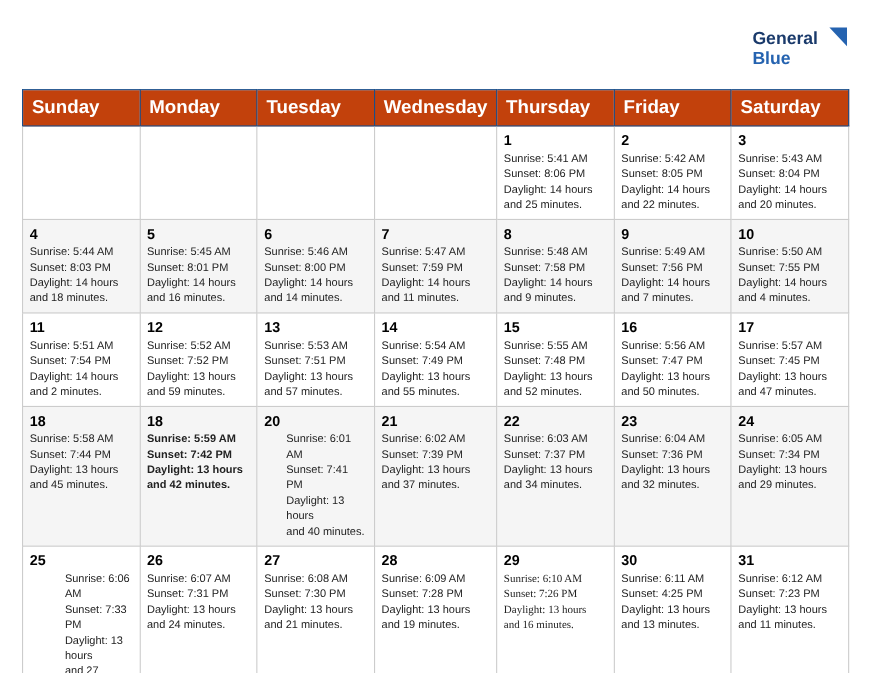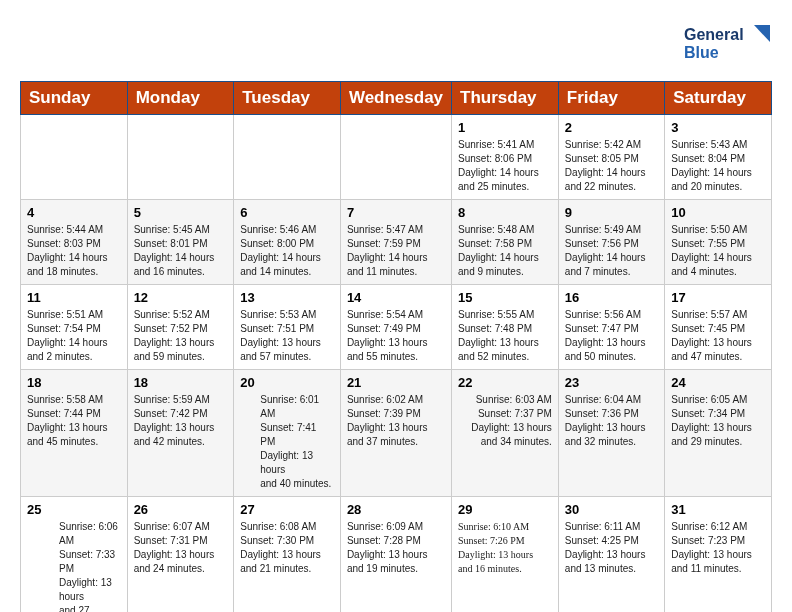--- a/index.html
+++ b/index.html
@@ -233,42 +233,42 @@
       <tr>
         <td>
           <div class="day-number">18</div>
           <div class="day-info" style="white-space: pre-line;">Sunrise: 5:58 AM
 Sunset: 7:44 PM
 Daylight: 13 hours
 and 45 minutes.</div>
         </td>
         <td>
           <div class="day-number">18</div>
-          <div class="day-info" style="white-space: pre-line;">Sunrise: 5:59 AM
+          <div class="day-info" style="white-space: pre-line; font-weight: bold;">Sunrise: 5:59 AM
 Sunset: 7:42 PM
 Daylight: 13 hours
 and 42 minutes.</div>
         </td>
         <td>
           <div class="day-number">20</div>
           <div class="day-info" style="white-space: pre-line; margin-left: 20px;">Sunrise: 6:01 AM
 Sunset: 7:41 PM
 Daylight: 13 hours
 and 40 minutes.</div>
         </td>
         <td>
           <div class="day-number">21</div>
           <div class="day-info" style="white-space: pre-line;">Sunrise: 6:02 AM
 Sunset: 7:39 PM
 Daylight: 13 hours
 and 37 minutes.</div>
         </td>
         <td>
           <div class="day-number">22</div>
-          <div class="day-info" style="white-space: pre-line; text-align: right;">Sunrise: 6:03 AM
+          <div class="day-info" style="white-space: pre-line;">Sunrise: 6:03 AM
 Sunset: 7:37 PM
 Daylight: 13 hours
 and 34 minutes.</div>
         </td>
         <td>
           <div class="day-number">23</div>
           <div class="day-info" style="white-space: pre-line;">Sunrise: 6:04 AM
 Sunset: 7:36 PM
 Daylight: 13 hours
 and 32 minutes.</div>

